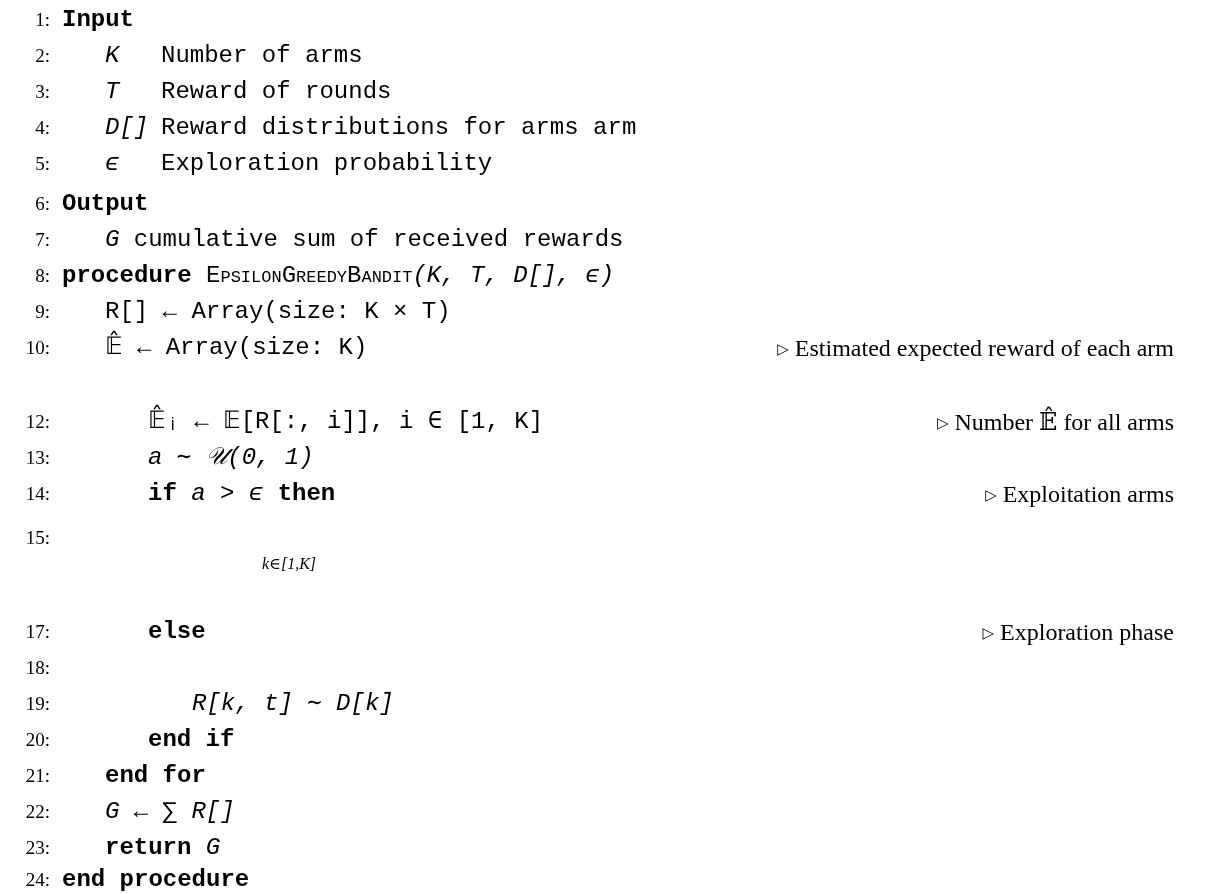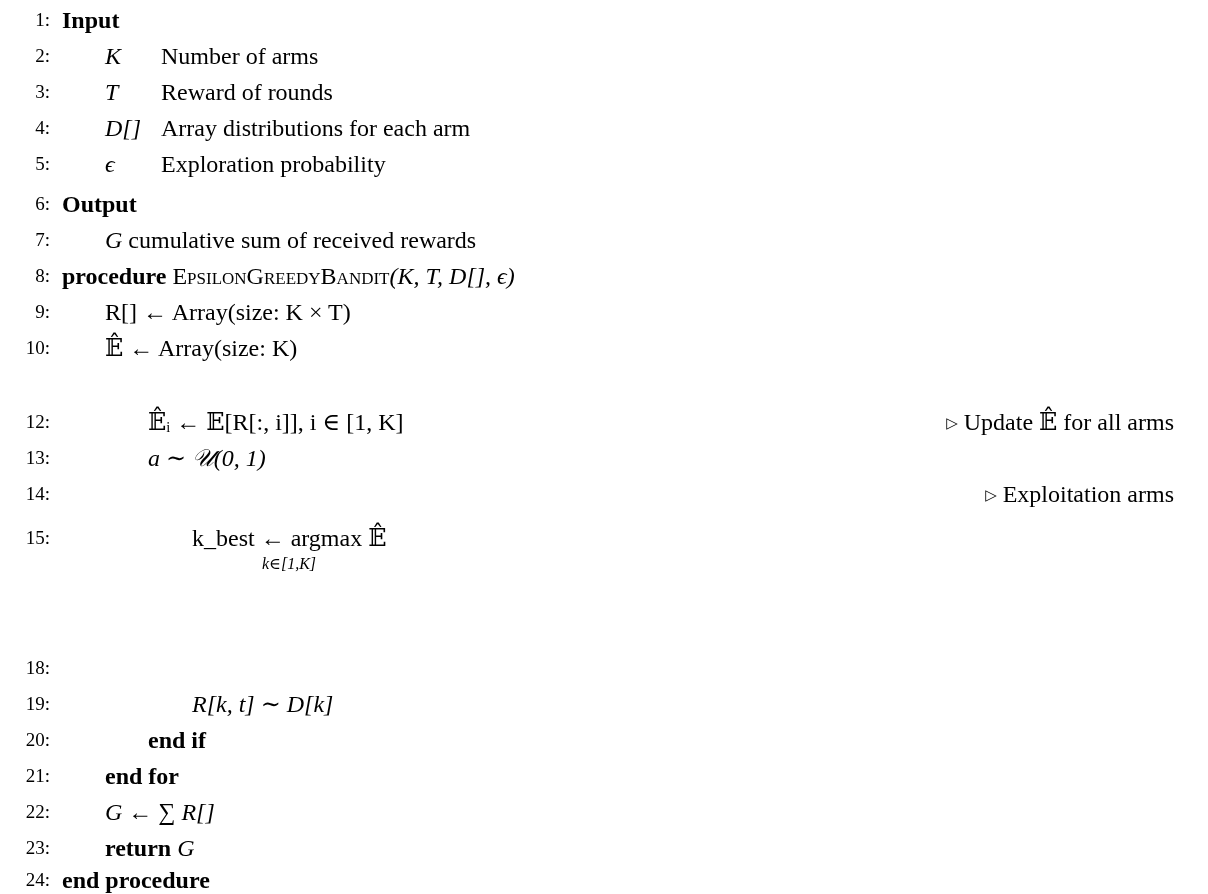--- a/index.html
+++ b/index.html
@@ -1,21 +1,21 @@
 <!DOCTYPE html>
 <html><head>
 <meta charset="utf-8">
 <style>
   html, body { margin:0; padding:0; background:#ffffff; }
   body { width:1208px; height:894px; position:relative; overflow:hidden;
          font-family:"Liberation Serif","DejaVu Serif",serif; color:#000; }
   .algo { position:absolute; left:0; top:0; width:1208px; height:894px; }
   .line { position:absolute; left:0; width:1208px; height:36px; font-size:24px; line-height:36px; white-space:nowrap; }
   .num { position:absolute; right:calc(1208px - 50px); text-align:right; font-size:19px; }
-  .body { position:absolute; }
+  .body { position:absolute;font-family:Liberation Mono, monospace; }
   .kw { font-weight:bold; }
   .m { font-style:italic; }
   .sc { font-variant:small-caps; }
   .cmt { position:absolute; right:34px; }
   .tri { font-size:15px; vertical-align:2px; margin-right:6px; }
   .under { position:absolute; font-size:16px; font-style:italic; }
   .lab { display:inline-block; width:56px; }
 </style>
 </head>
 <body>
@@ -32,21 +32,21 @@
     <span class="body" style="left:105px"><span class="m lab">K</span><span>Number of arms</span></span>
   </div>
 
   <div class="line" style="top:74px">
     <span class="num">3:</span>
     <span class="body" style="left:105px"><span class="m lab">T</span><span>Reward of rounds</span></span>
   </div>
 
   <div class="line" style="top:110px">
     <span class="num">4:</span>
-    <span class="body" style="left:105px"><span class="m lab">D[]</span><span>Array distributions for each arm</span></span>
+    <span class="body" style="left:105px"><span class="m lab">D[]</span><span>Reward distributions for arms arm</span></span>
   </div>
 
   <div class="line" style="top:146px">
     <span class="num">5:</span>
     <span class="body" style="left:105px"><span class="m lab">ϵ</span><span>Exploration probability</span></span>
   </div>
 
   <div class="line" style="top:186px">
     <span class="num">6:</span>
     <span class="body kw" style="left:62px">Output</span>
@@ -63,46 +63,52 @@
   </div>
 
   <div class="line" style="top:294px">
     <span class="num">9:</span>
     <span class="body" style="left:105px">R[] ← Array(size: K × T)</span>
   </div>
 
   <div class="line" style="top:330px">
     <span class="num">10:</span>
     <span class="body" style="left:105px">𝔼̂ ← Array(size: K)</span>
+    <span class="cmt"><span class="tri">▷</span><span>Estimated expected reward of each arm</span></span>
   </div>
 
 
   <div class="line" style="top:404px">
     <span class="num">12:</span>
     <span class="body" style="left:148px">𝔼̂ᵢ ← 𝔼[R[:, i]], i ∈ [1, K]</span>
-    <span class="cmt"><span class="tri">▷</span><span>Update 𝔼̂ for all arms</span></span>
+    <span class="cmt"><span class="tri">▷</span><span>Number 𝔼̂ for all arms</span></span>
   </div>
 
   <div class="line" style="top:440px">
     <span class="num">13:</span>
     <span class="body m" style="left:148px">a ∼ 𝒰(0, 1)</span>
   </div>
 
   <div class="line" style="top:476px">
     <span class="num">14:</span>
+    <span class="body" style="left:148px"><span class="kw">if</span> <span class="m">a &gt; ϵ</span> <span class="kw">then</span></span>
     <span class="cmt"><span class="tri">▷</span><span>Exploitation arms</span></span>
   </div>
 
   <div class="line" style="top:520px">
     <span class="num">15:</span>
-    <span class="body" style="left:192px">k_best ← argmax 𝔼̂</span>
     <span class="under" style="left:262px; top:26px">k∈[1,K]</span>
   </div>
 
 
+  <div class="line" style="top:614px">
+    <span class="num">17:</span>
+    <span class="body kw" style="left:148px">else</span>
+    <span class="cmt"><span class="tri">▷</span><span>Exploration phase</span></span>
+  </div>
 
   <div class="line" style="top:650px">
     <span class="num">18:</span>
   </div>
 
   <div class="line" style="top:686px">
     <span class="num">19:</span>
     <span class="body m" style="left:192px">R[k, t] ∼ D[k]</span>
   </div>
 

